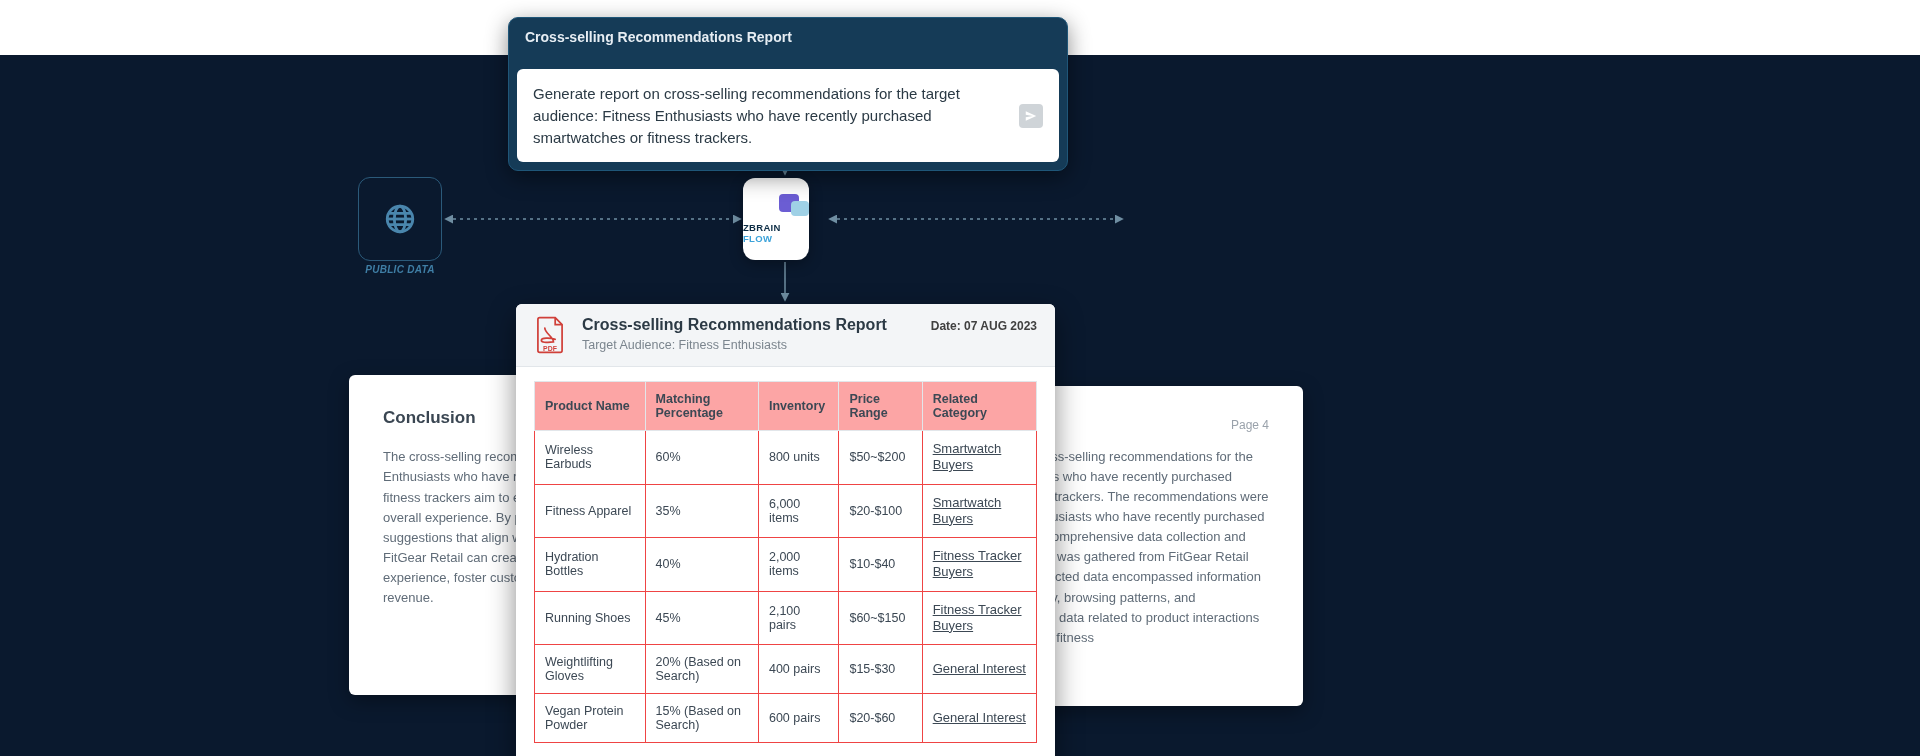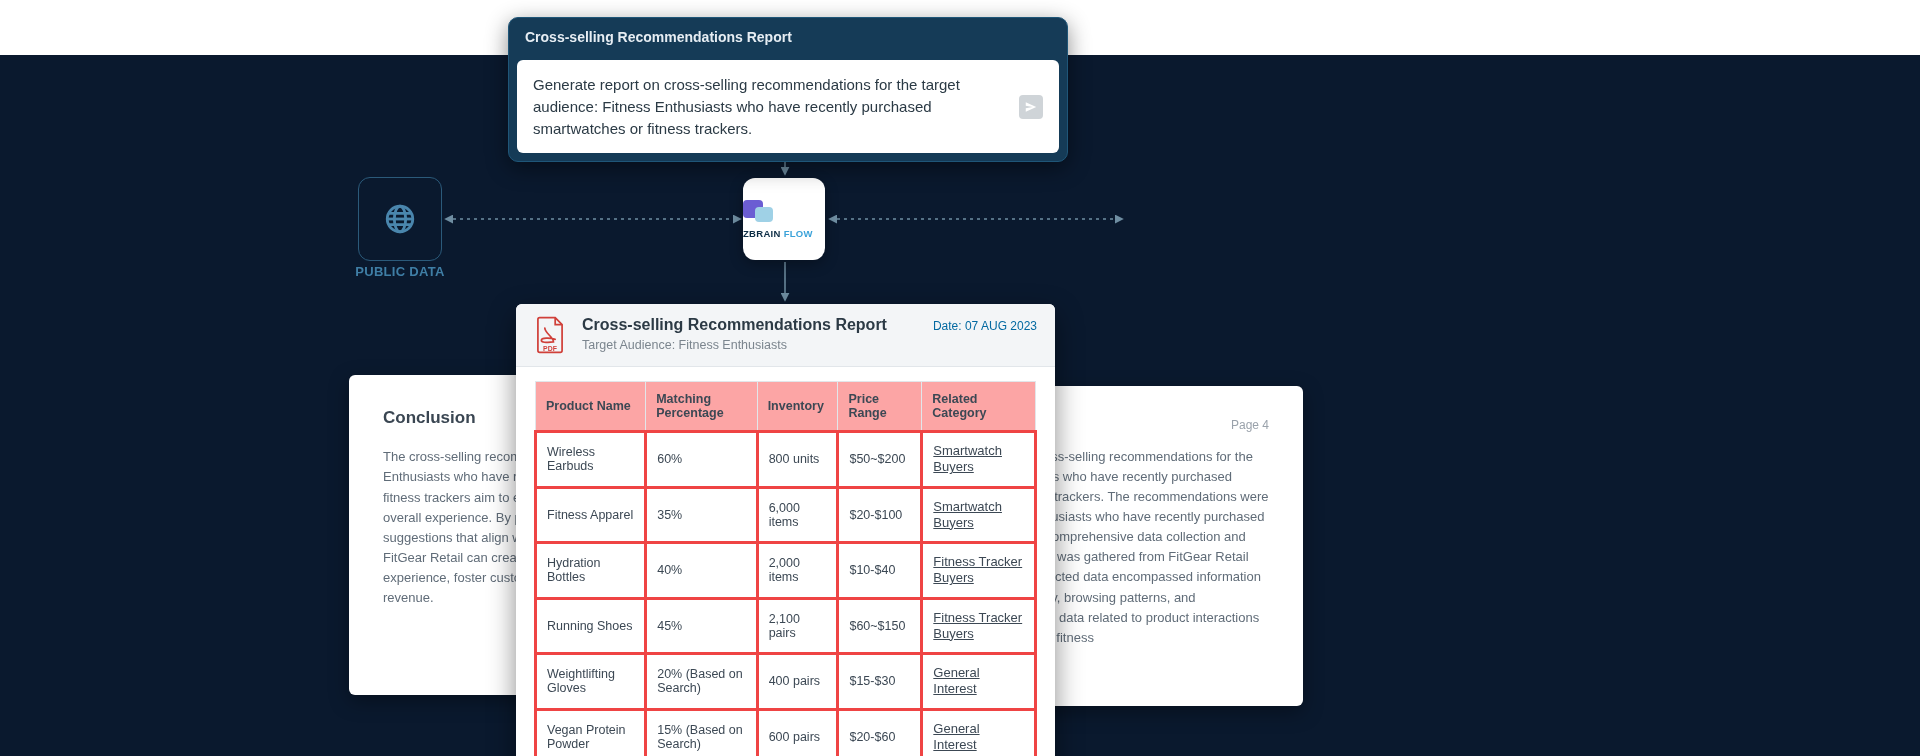--- a/index.html
+++ b/index.html
@@ -2,34 +2,34 @@
 <html><head>
 <meta charset="utf-8">
 <style>
   html,body{margin:0;padding:0;width:1920px;height:756px;background:#fff;font-family:"Segoe UI",Arial,Helvetica,sans-serif;overflow:hidden;}
   .stage{position:relative;width:1920px;height:756px;}
   .darkband{position:absolute;left:0;top:55px;width:1920px;height:701px;background:#0a192e;}
 
   
   .prompt-card{position:absolute;left:508px;top:17px;width:558px;border-radius:10px;background:#153b57;border:1px solid #1f5678;box-shadow:0 6px 22px rgba(0,0,0,.45);overflow:hidden;z-index:30;}
   .prompt-card .hdr{padding:11px 16px;color:#e6edf3;font-size:14px;font-weight:600;}
-  .prompt-card .body{background:#fff;margin:4px 8px 8px 8px;border-radius:6px;padding:14px 16px;display:flex;align-items:center;gap:10px;}
+  .prompt-card .body{background:#fff;margin:13px 8px 8px 8px;border-radius:6px;padding:14px 16px;display:flex;align-items:center;gap:10px;}
   .prompt-card .body .txt{flex:1;color:#2b3a45;font-size:15px;line-height:1.45;}
   .sendbtn{width:24px;height:24px;border-radius:4px;background:#cfd4d8;display:flex;align-items:center;justify-content:center;cursor:pointer;}
   .sendbtn svg{width:14px;height:14px;fill:#fff;}
 
   
   .tile{position:absolute;width:82px;height:82px;border:1.5px solid #2b5a7a;border-radius:12px;background:#0a192e;display:flex;flex-direction:column;align-items:center;justify-content:center;z-index:20;}
   .tile svg{width:34px;height:34px;stroke:#4a86ad;fill:none;stroke-width:2;}
-  .tile .lbl{position:absolute;top:86px;width:120px;left:-19px;text-align:center;color:#3f7ea5;font-size:13px;font-weight:700;letter-spacing:.3px;}
+  .tile .lbl{position:absolute;top:86px;width:120px;left:-19px;text-align:center;color:#3f7ea5;font-size:10px;font-weight:700;letter-spacing:.3px;font-style:italic;}
   .tile-public{left:358px;top:177px;}
   .tile-pvt{left:1125px;top:177px;}
 
   
-  .zb{position:absolute;left:743px;top:178px;width:82px;height:82px;border-radius:12px;background:#fff;z-index:25;display:flex;flex-direction:column;align-items:flex-start;justify-content:center;box-shadow:0 4px 14px rgba(0,0,0,.3);}
+  .zb{position:absolute;left:743px;top:178px;width:66px;height:82px;border-radius:12px;background:#fff;z-index:25;display:flex;flex-direction:column;align-items:flex-end;justify-content:center;box-shadow:0 4px 14px rgba(0,0,0,.3);}
   .zb .glyph{width:30px;height:22px;position:relative;margin-bottom:6px;}
   .zb .glyph .b{position:absolute;border-radius:4px;}
   .zb .glyph .b1{left:0;top:0;width:20px;height:18px;background:#6b5dd3;}
   .zb .glyph .b2{left:12px;top:7px;width:18px;height:15px;background:#9fd1e6;}
   .zb .name{font-size:9.5px;font-weight:800;color:#0d2d45;letter-spacing:.3px;}
   .zb .name .flow{color:#3ba2d9;font-weight:700;}
 
   
   svg.conn{position:absolute;left:0;top:0;width:1920px;height:756px;pointer-events:none;z-index:15;}
 
@@ -41,25 +41,25 @@
   .bgdoc-right .pg{text-align:right;color:#9aa2ab;font-size:12px;margin-bottom:12px;}
   .bgdoc .para{overflow:hidden;}
 
   
   .report{position:absolute;left:516px;top:304px;width:539px;background:#fff;border-radius:6px;box-shadow:0 10px 28px rgba(0,0,0,.45);z-index:60;}
   .report .rhdr{display:flex;align-items:flex-start;gap:14px;padding:12px 18px 12px 16px;border-bottom:1px solid #e2e6ea;background:#f3f5f7;border-radius:6px 6px 0 0;}
   .pdfico{width:36px;height:38px;flex:0 0 auto;}
   .rhdr .titles{flex:1;}
   .rhdr .t1{color:#2c3a45;font-size:16px;font-weight:600;margin-bottom:4px;}
   .rhdr .t2{color:#7b858e;font-size:12.5px;}
-  .rhdr .date{color:#0369a1;font-size:12px;white-space:nowrap;margin-top:3px;}
+  .rhdr .date{color:#404040;font-size:12px;white-space:nowrap;margin-top:3px;font-weight:bold;}
 
   .report table{width:calc(100% - 36px);margin:14px 18px 18px 18px;border-collapse:collapse;font-size:12.5px;color:#3c4854;}
   .report th{background:#fca5a5;text-align:left;font-weight:600;padding:10px 10px;border:1px solid #e2e6ea;}
-  .report td{padding:10px 10px;border:3px solid #ef4444;vertical-align:middle;}
+  .report td{padding:10px 10px;border:1px solid #ef4444;vertical-align:middle;}
   .report td.rc{font-size:13px;line-height:1.25;text-decoration:underline;}
   .report tr:nth-child(even) td{}
 </style>
 </head>
 <body>
 
 <div class="stage">
   <div class="darkband"></div>
 
   <svg class="conn">

